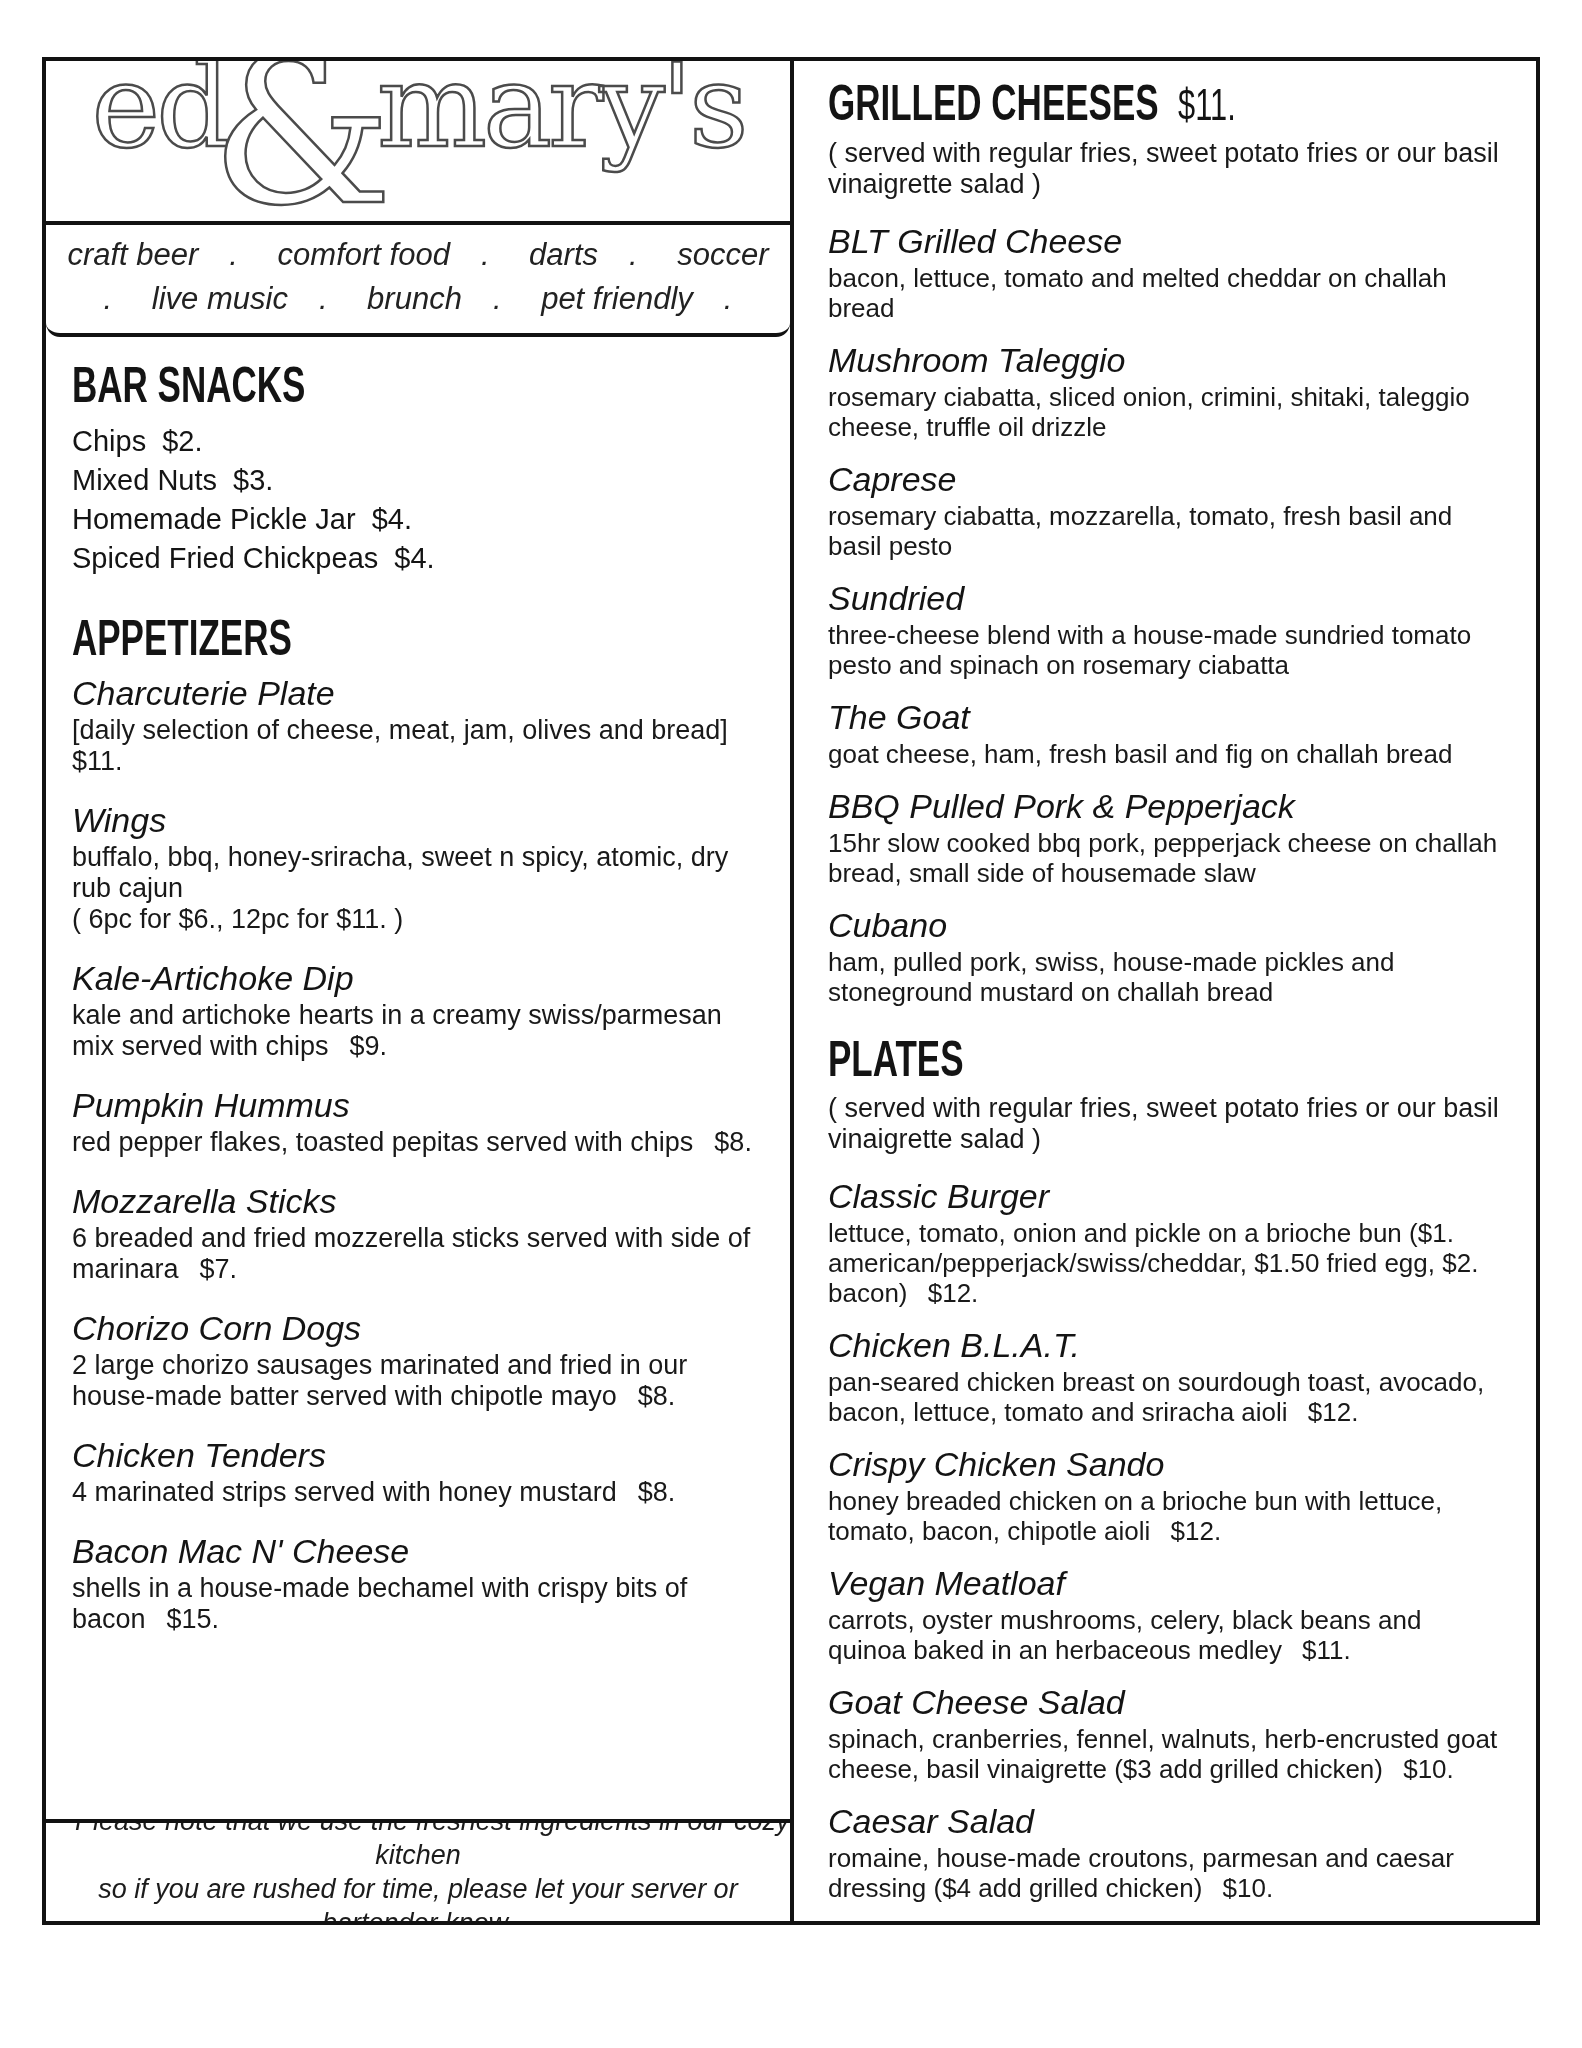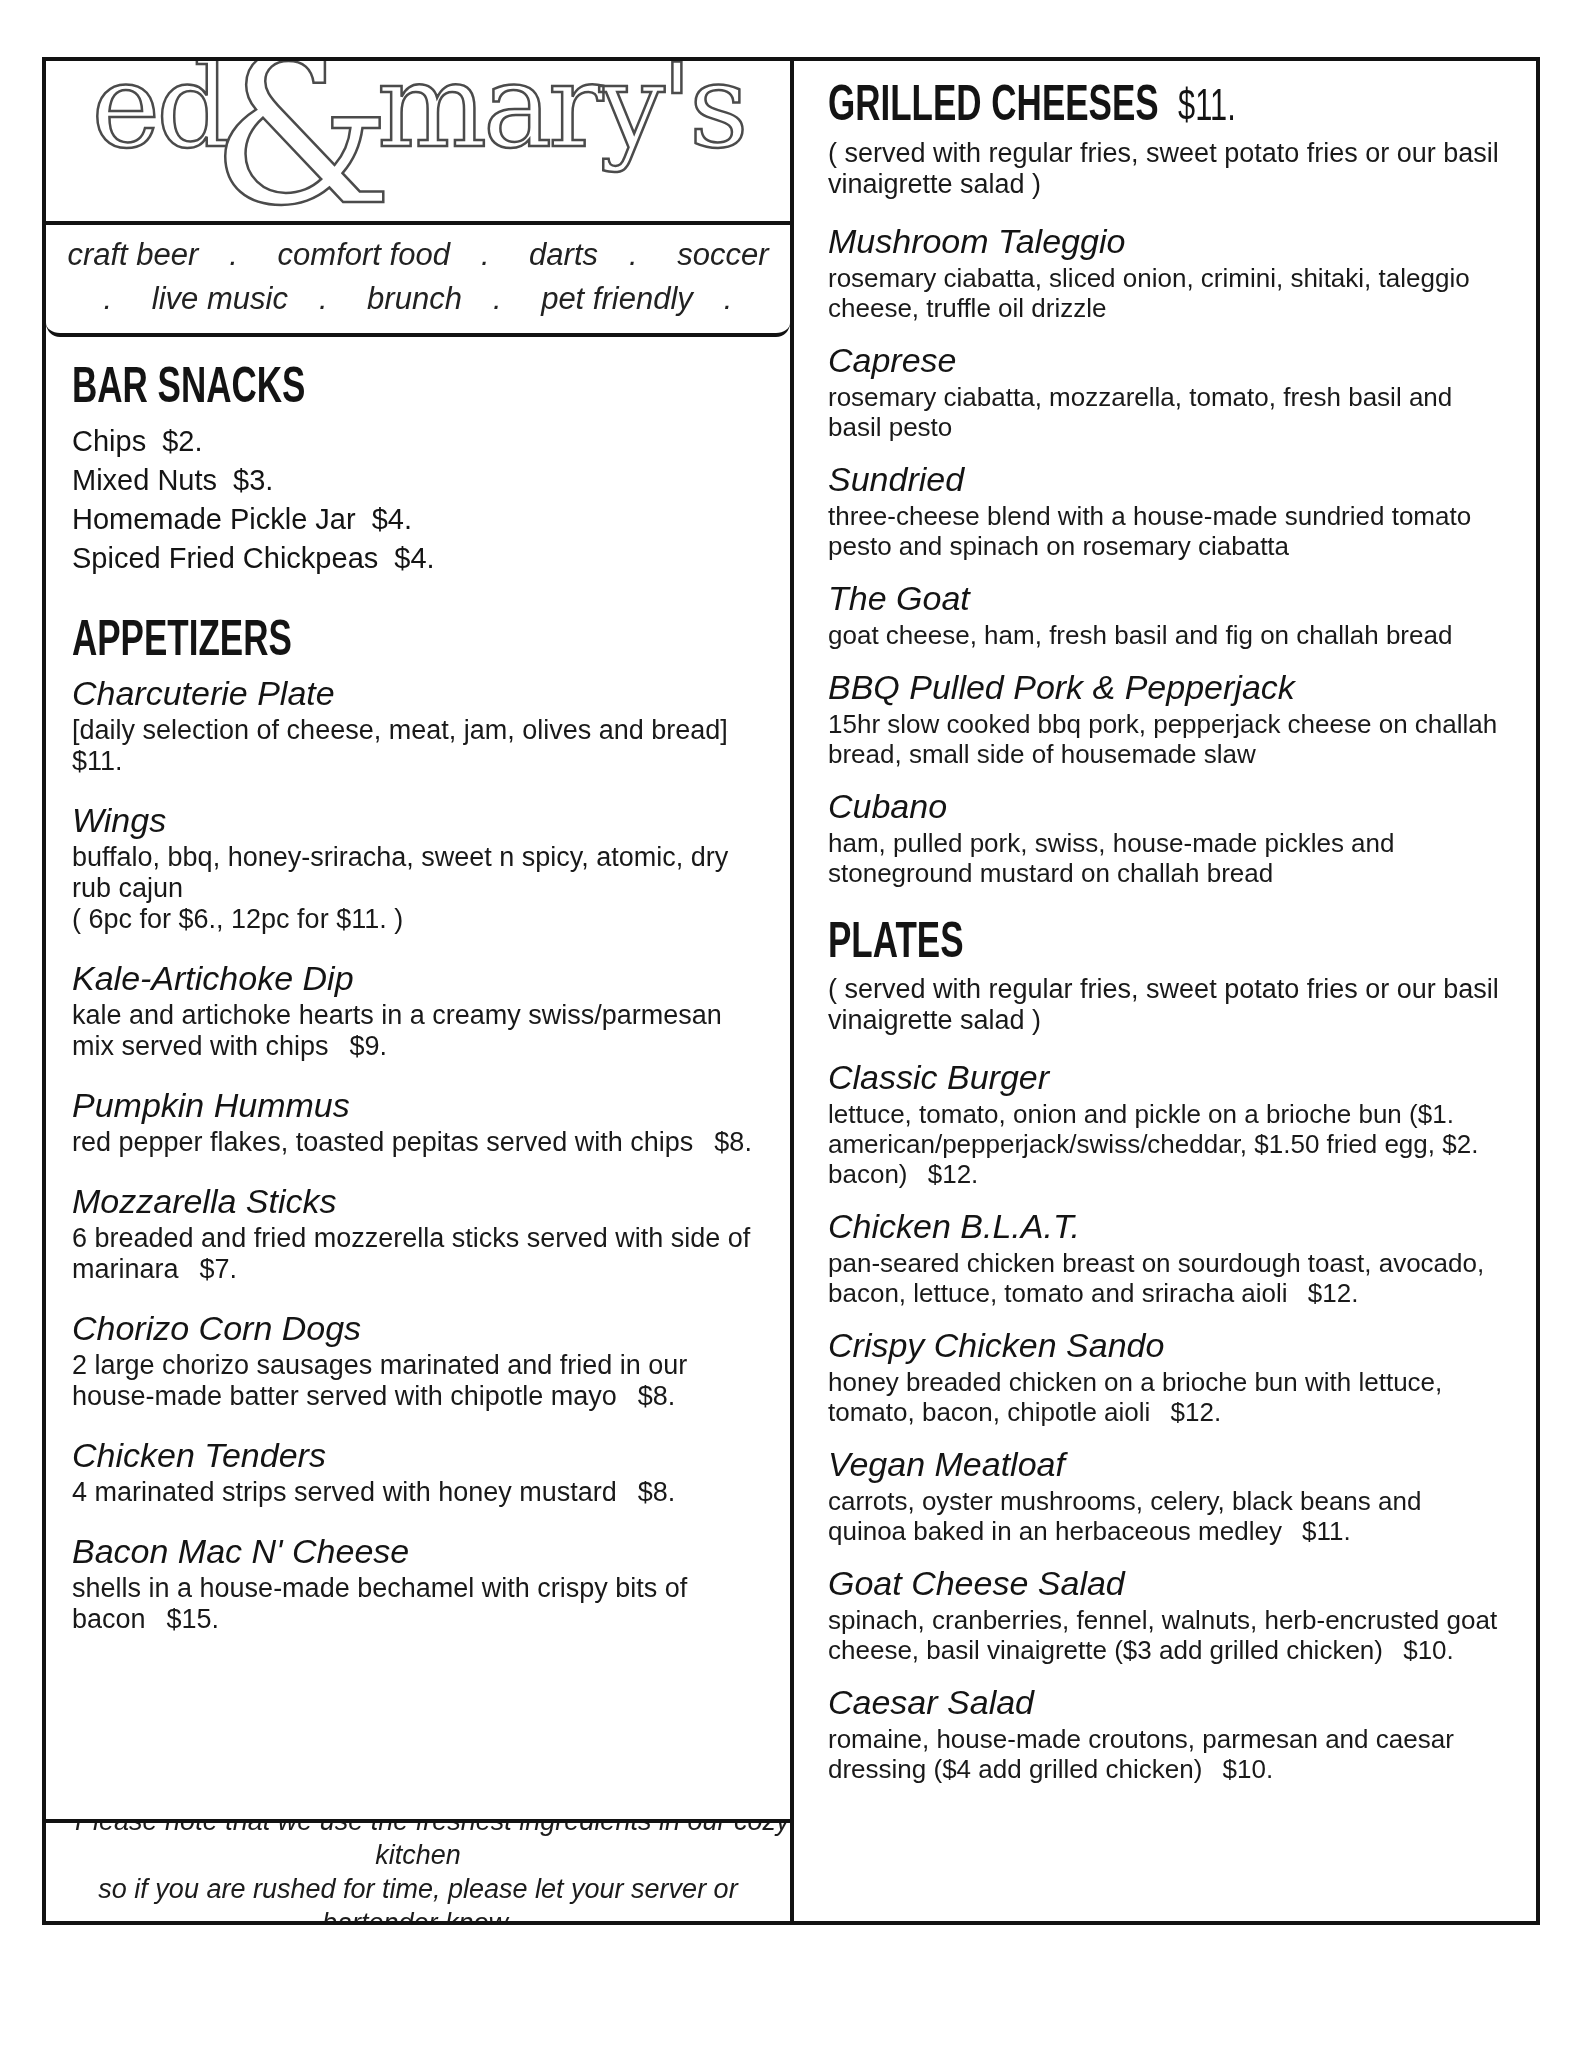--- a/index.html
+++ b/index.html
@@ -118,20 +118,24 @@
 
   </div>
 
   <div class="col-right">
 
     <section>
       <h2 class="section-title"><span class="squeeze"><span>GRILLED CHEESES</span>&nbsp;&nbsp;<span style="font-weight:normal;font-size:44px;">$11.</span></span></h2>
       <p class="section-note">( served with regular fries, sweet potato fries or our basil vinaigrette salad )</p>
 
       <div class="menu-item">
+        <div class="item-name">BLT Grilled Cheese</div>
+        <div class="item-desc">bacon, lettuce, tomato and melted cheddar on challah bread</div>
+      </div>
+      <div class="menu-item">
         <div class="item-name">Mushroom Taleggio</div>
         <div class="item-desc">rosemary ciabatta, sliced onion, crimini, shitaki, taleggio cheese, truffle oil drizzle</div>
       </div>
       <div class="menu-item">
         <div class="item-name">Caprese</div>
         <div class="item-desc">rosemary ciabatta, mozzarella, tomato, fresh basil and basil pesto</div>
       </div>
       <div class="menu-item">
         <div class="item-name">Sundried</div>
         <div class="item-desc">three-cheese blend with a house-made sundried tomato pesto and spinach on rosemary ciabatta</div>

